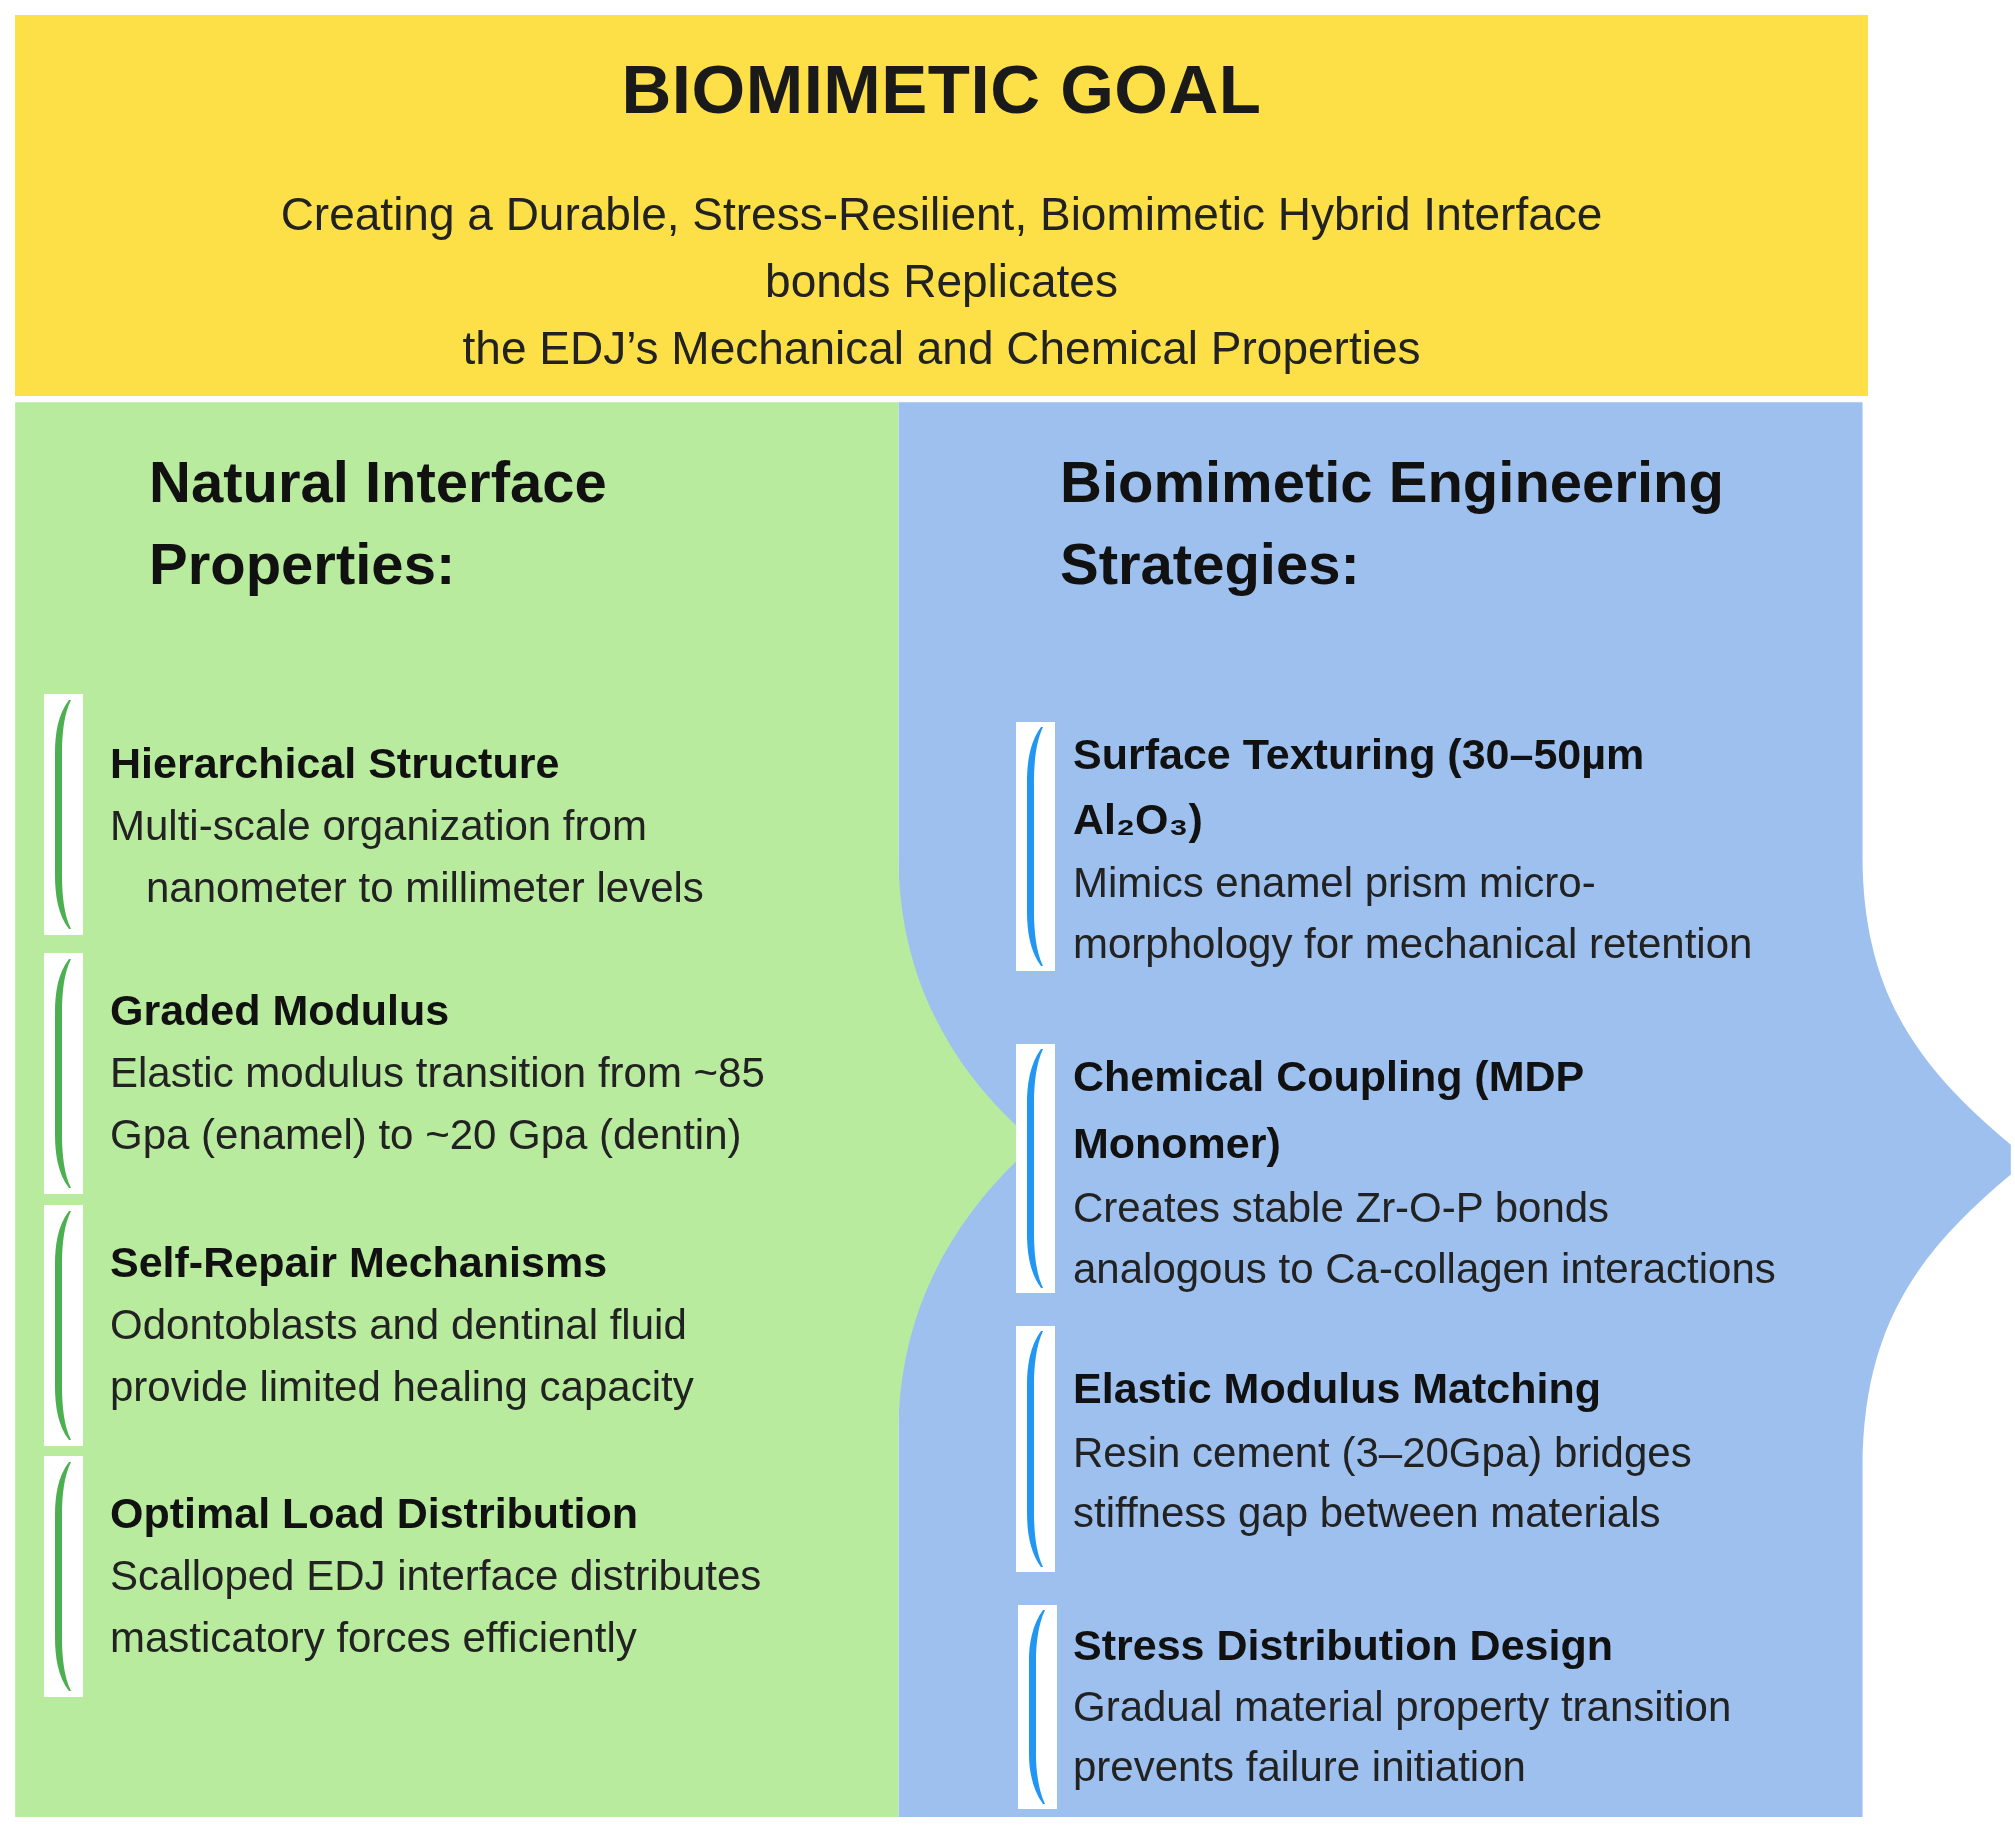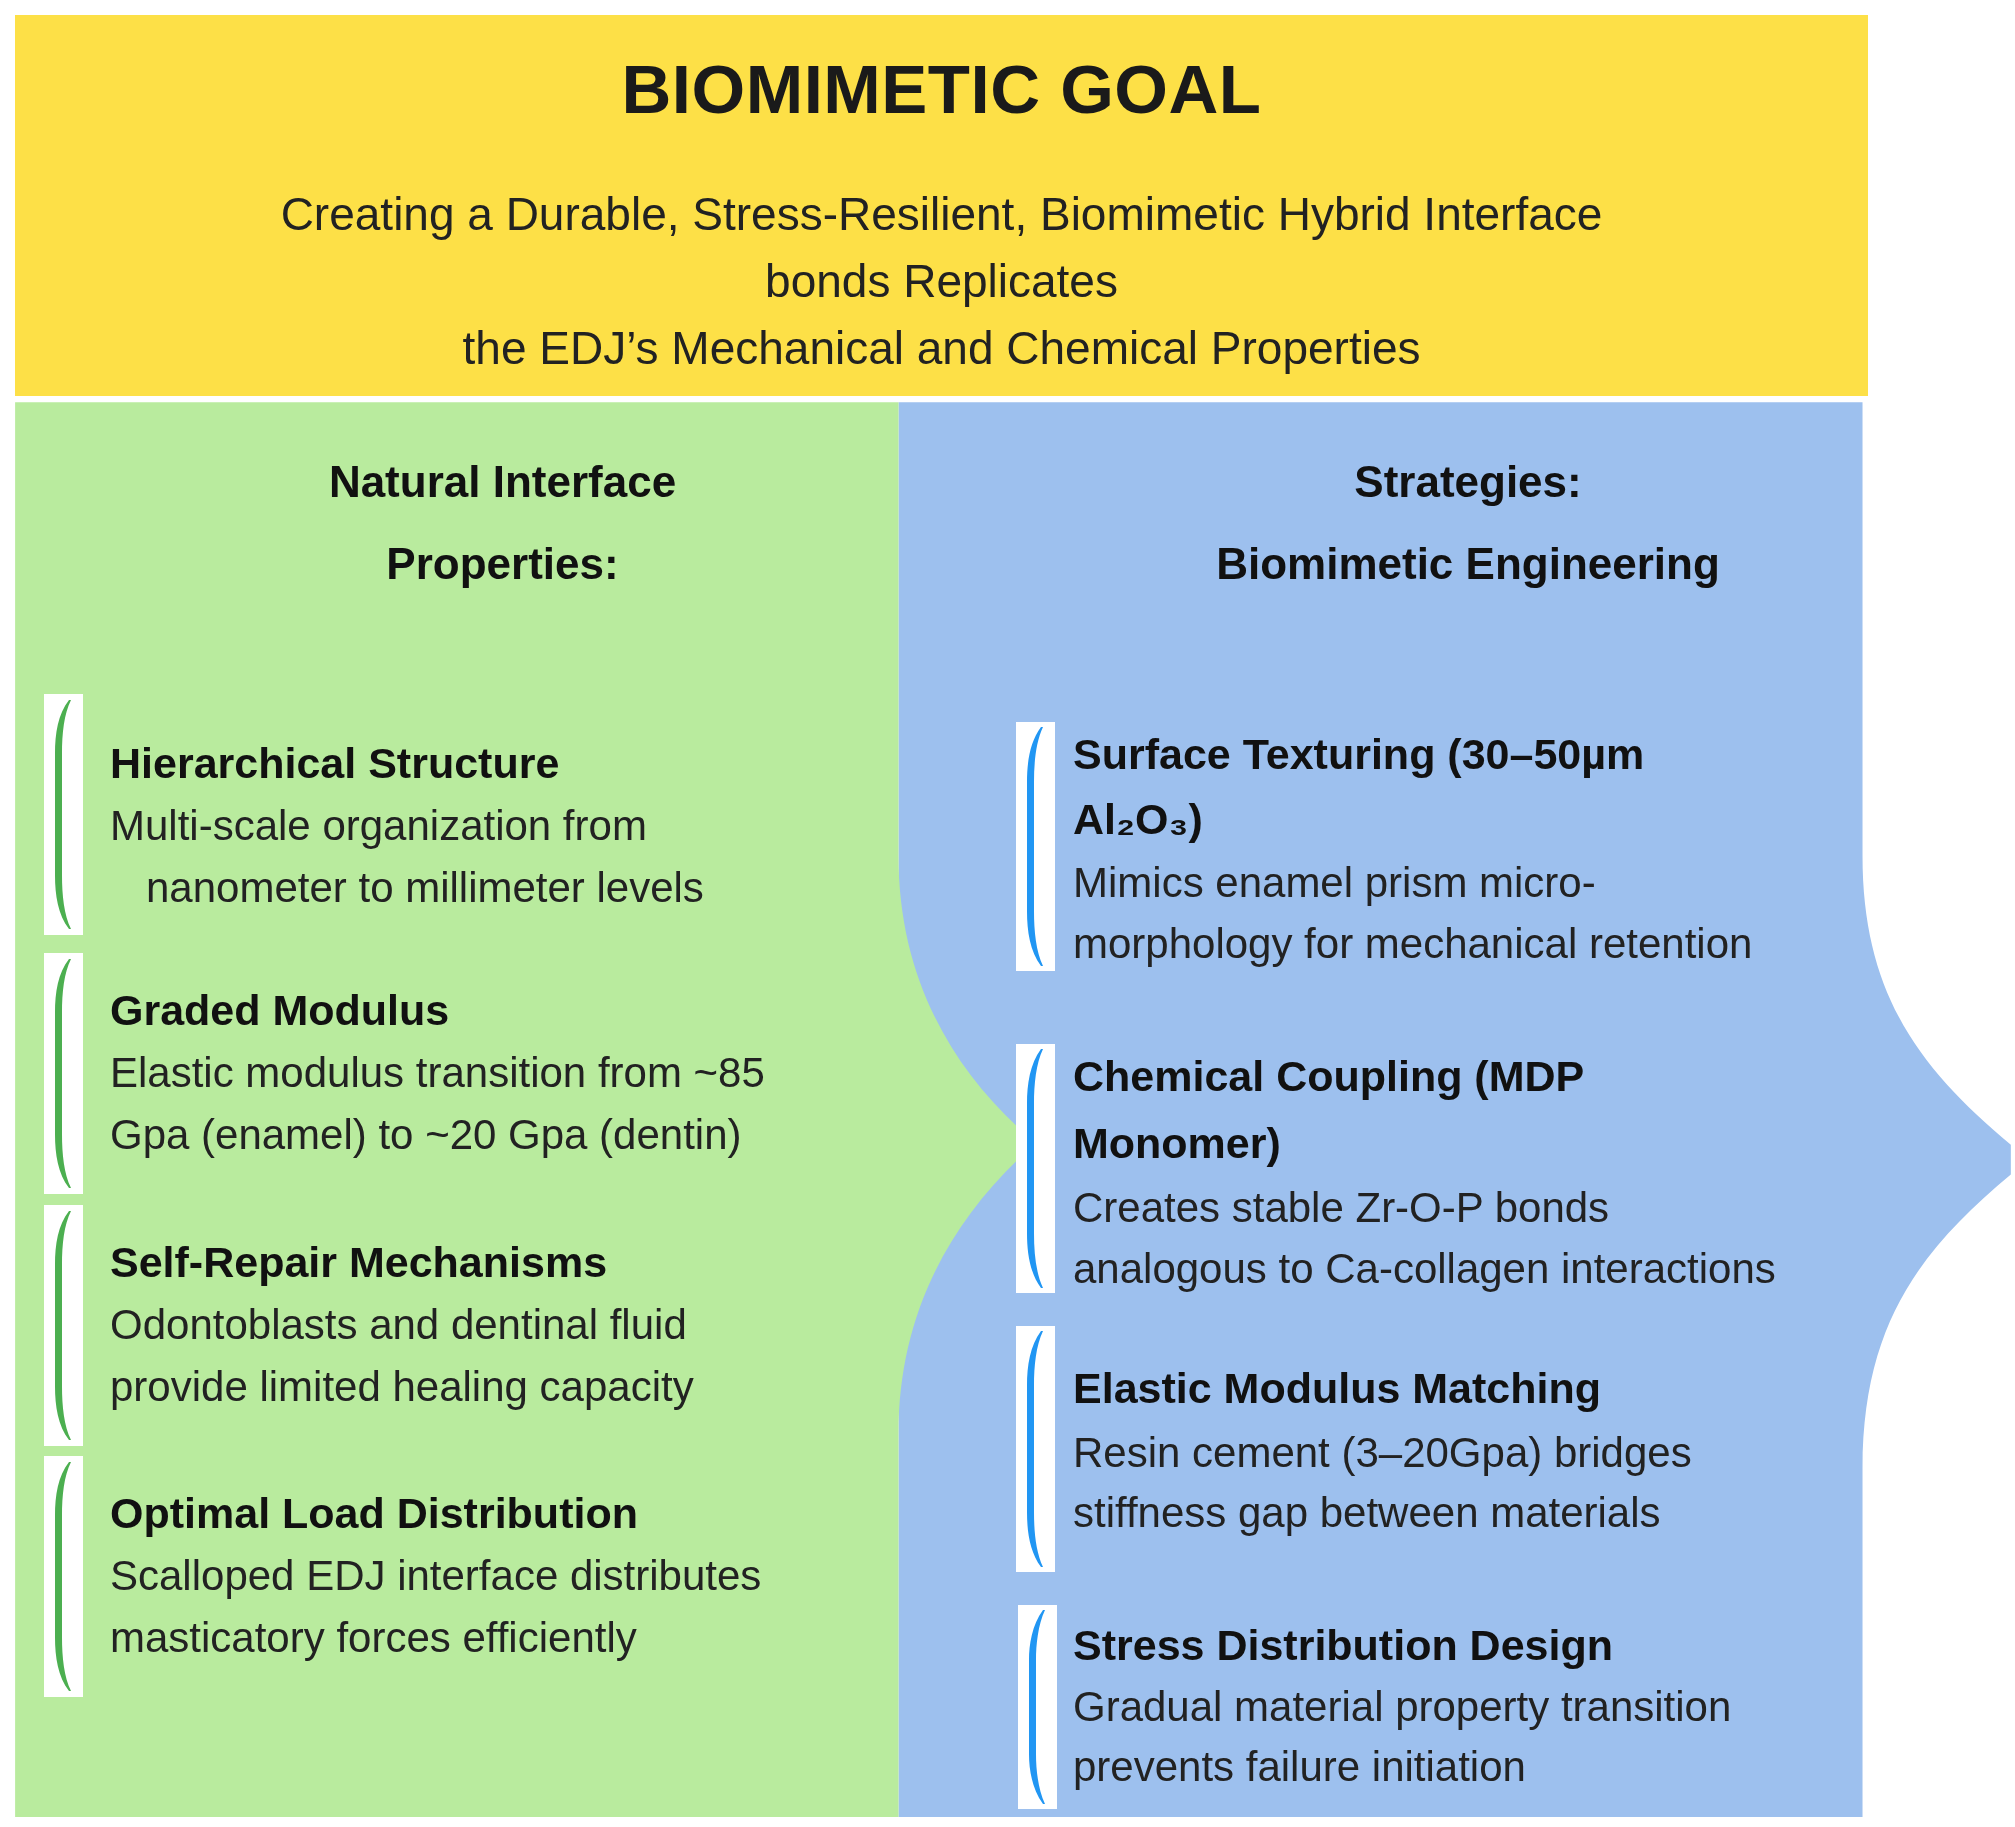--- a/index.html
+++ b/index.html
@@ -1,21 +1,21 @@
 <!DOCTYPE html>
 <html style="font-size:8px"><head>
 <meta charset="utf-8">
 <style>
   html,body{margin:0;padding:0;background:#ffffff;}
   body{width:2015px;height:1827px;position:relative;overflow:hidden;font-family:"Liberation Sans","DejaVu Sans",sans-serif;color:#111;}
   .goal{position:absolute;left:15px;top:15px;width:1853px;height:381px;background:#fde047;}
   .goal-title{position:absolute;left:0;width:100%;top:35px;text-align:center;font-weight:bold;font-size:69px;letter-spacing:0.5px;color:#1a1a1a;}
   .goal-sub{position:absolute;left:0;width:100%;text-align:center;font-size:46px;color:#222;}
   .bg-svg{position:absolute;left:0;top:0;}
-  .col-head{position:absolute;text-align:center;font-weight:bold;font-size:44px;line-height:82px;color:#111;}
+  .col-head{position:absolute;text-align:left;font-weight:bold;font-size:58px;line-height:82px;color:#111;}
   .item{position:absolute;}
   .bracket{position:absolute;left:0;top:0;width:39px;background:#fff;}
   .bracket svg{display:block;width:100%;height:100%;}
   .item-title{position:absolute;font-weight:bold;font-size:43px;line-height:65px;color:#111;white-space:nowrap;}
   .item-body{position:absolute;font-size:42px;line-height:63px;color:#222;white-space:nowrap;}
 </style>
 </head>
 <body>
 
 <div class="goal">
@@ -39,22 +39,22 @@
            C1900 2470 1805 2650 1805 2880
            L1805 3651 L30 3651 Z" fill="#B9EB9E"></path>
 </svg>
 
 <div class="col-head" style="left:149px;width:707px;top:441px;">
   <div>Natural Interface</div>
   <div>Properties:</div>
 </div>
 
 <div class="col-head" style="left:1060px;width:816px;top:441px;">
+  <div>Biomimetic Engineering</div>
   <div>Strategies:</div>
-  <div>Biomimetic Engineering</div>
 </div>
 
 <div class="item" style="left:44px;top:694px;">
   <div class="bracket" style="height:241px;">
     <svg viewBox="0 0 78 485" preserveAspectRatio="none">
         <path d="M50 12 C28 40 22 80 22 120 L22 365 C22 405 28 445 50 473 L54 473 C40 445 36 405 36 365 L36 120 C36 80 40 40 54 12 Z" fill="#4CAF50"></path>
       </svg>
   </div>
   <div class="item-title" style="left:66px;top:37px;">Hierarchical  Structure</div>
   <div class="item-body" style="left:66px;top:100px;">Multi-scale  organization from</div>

